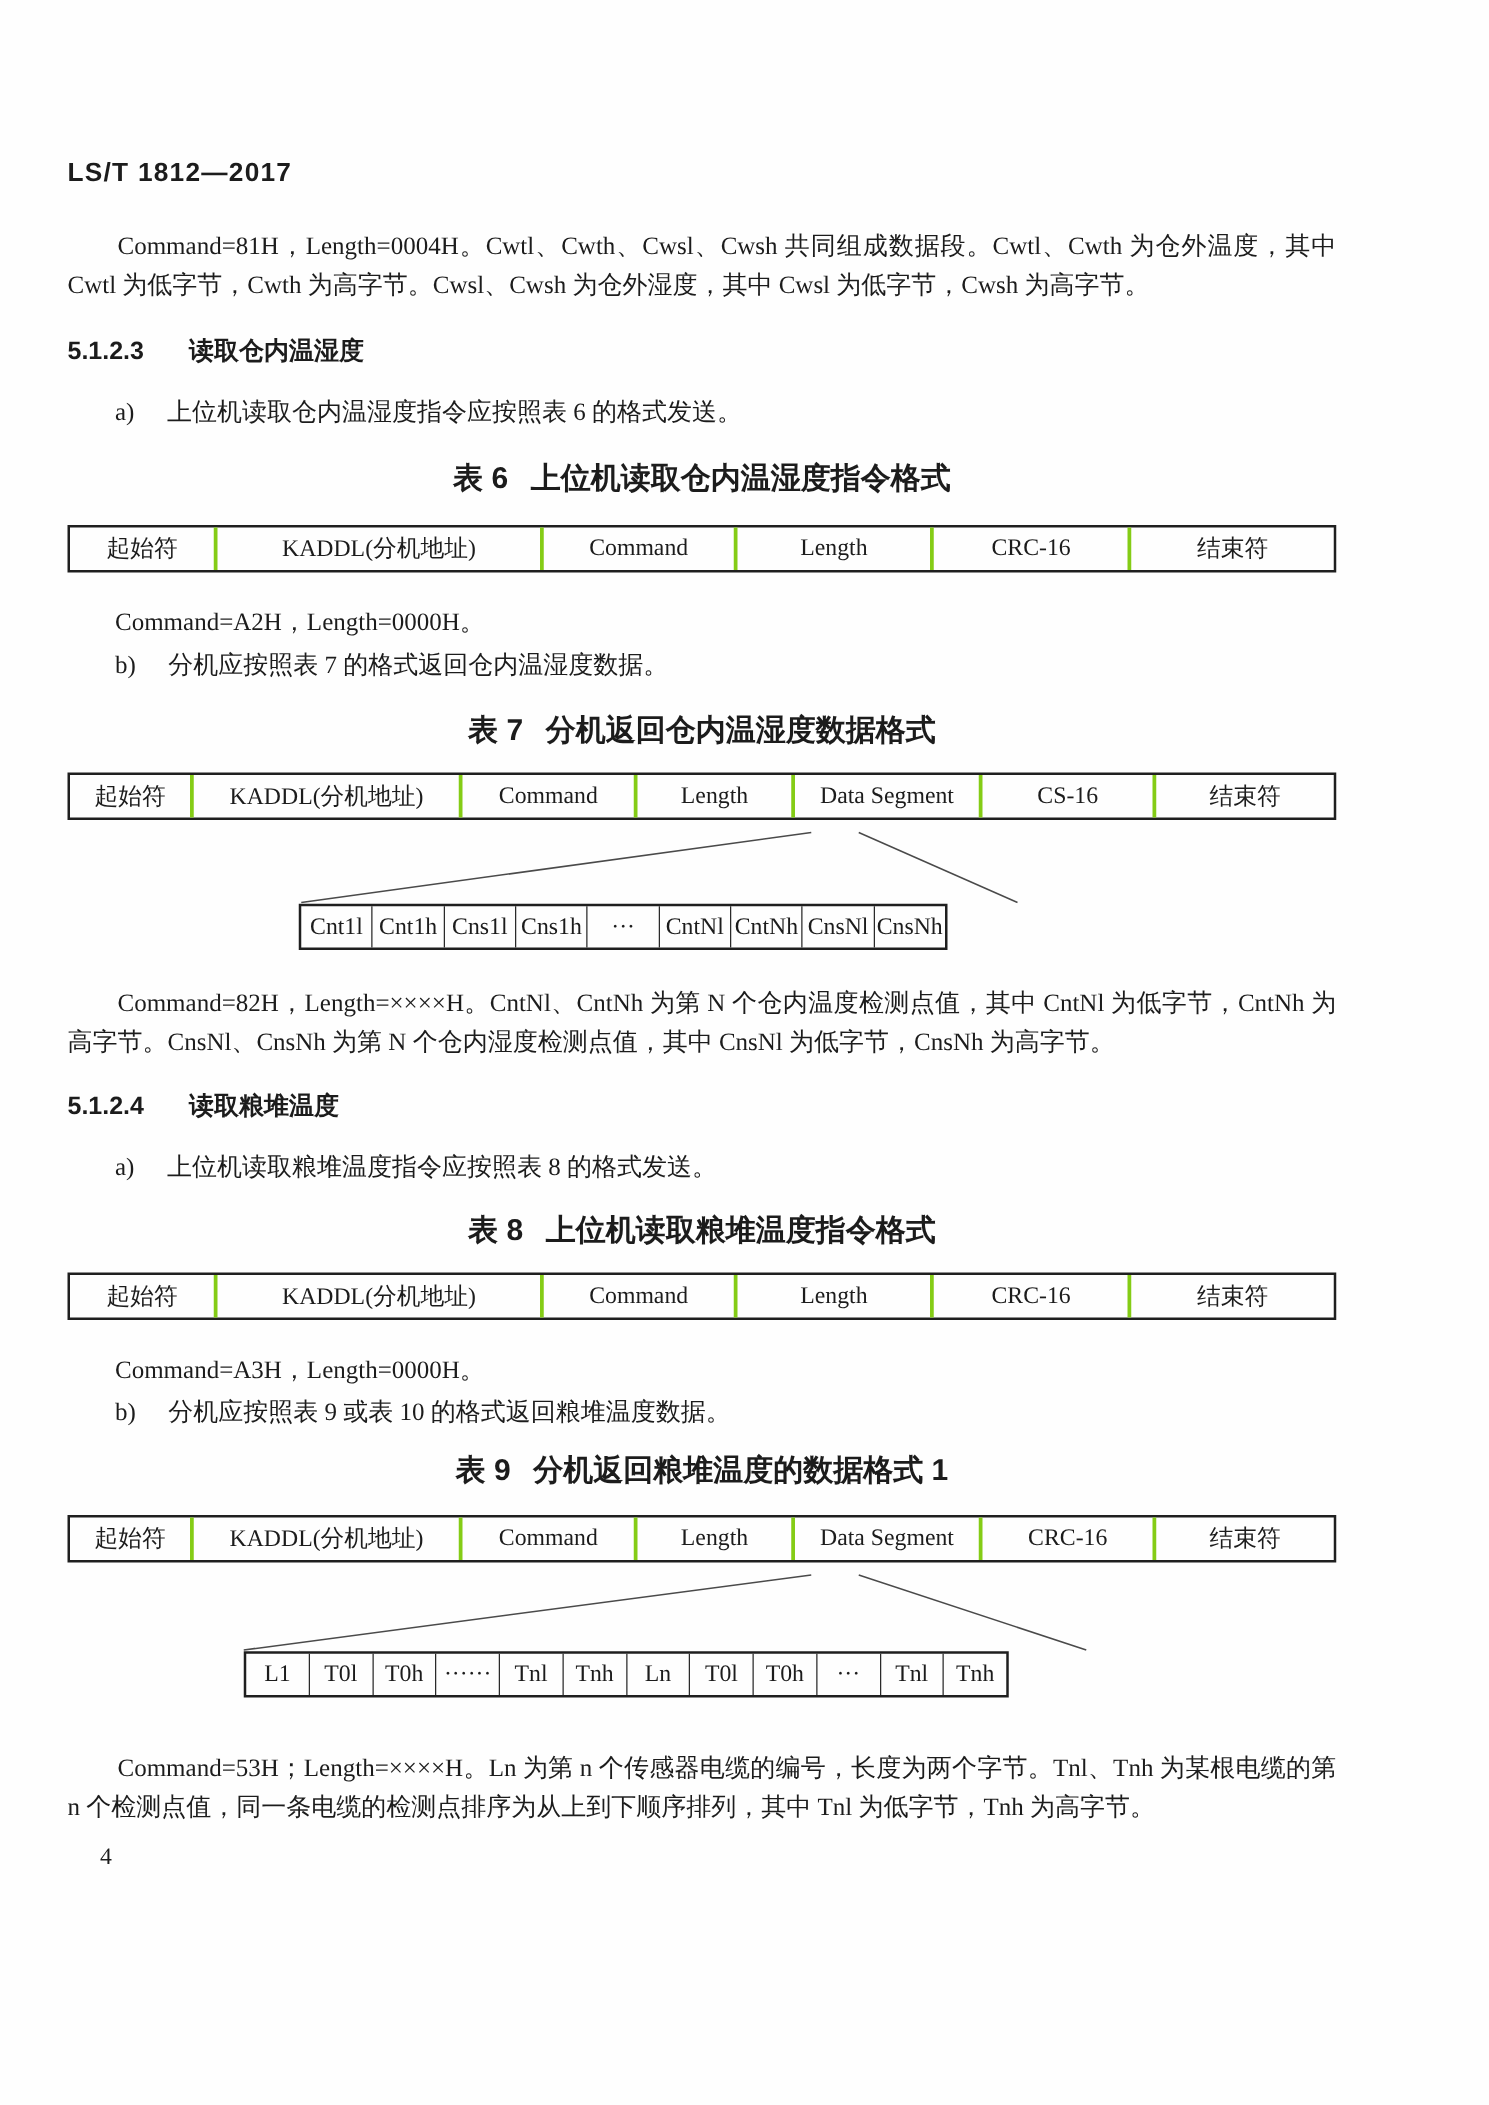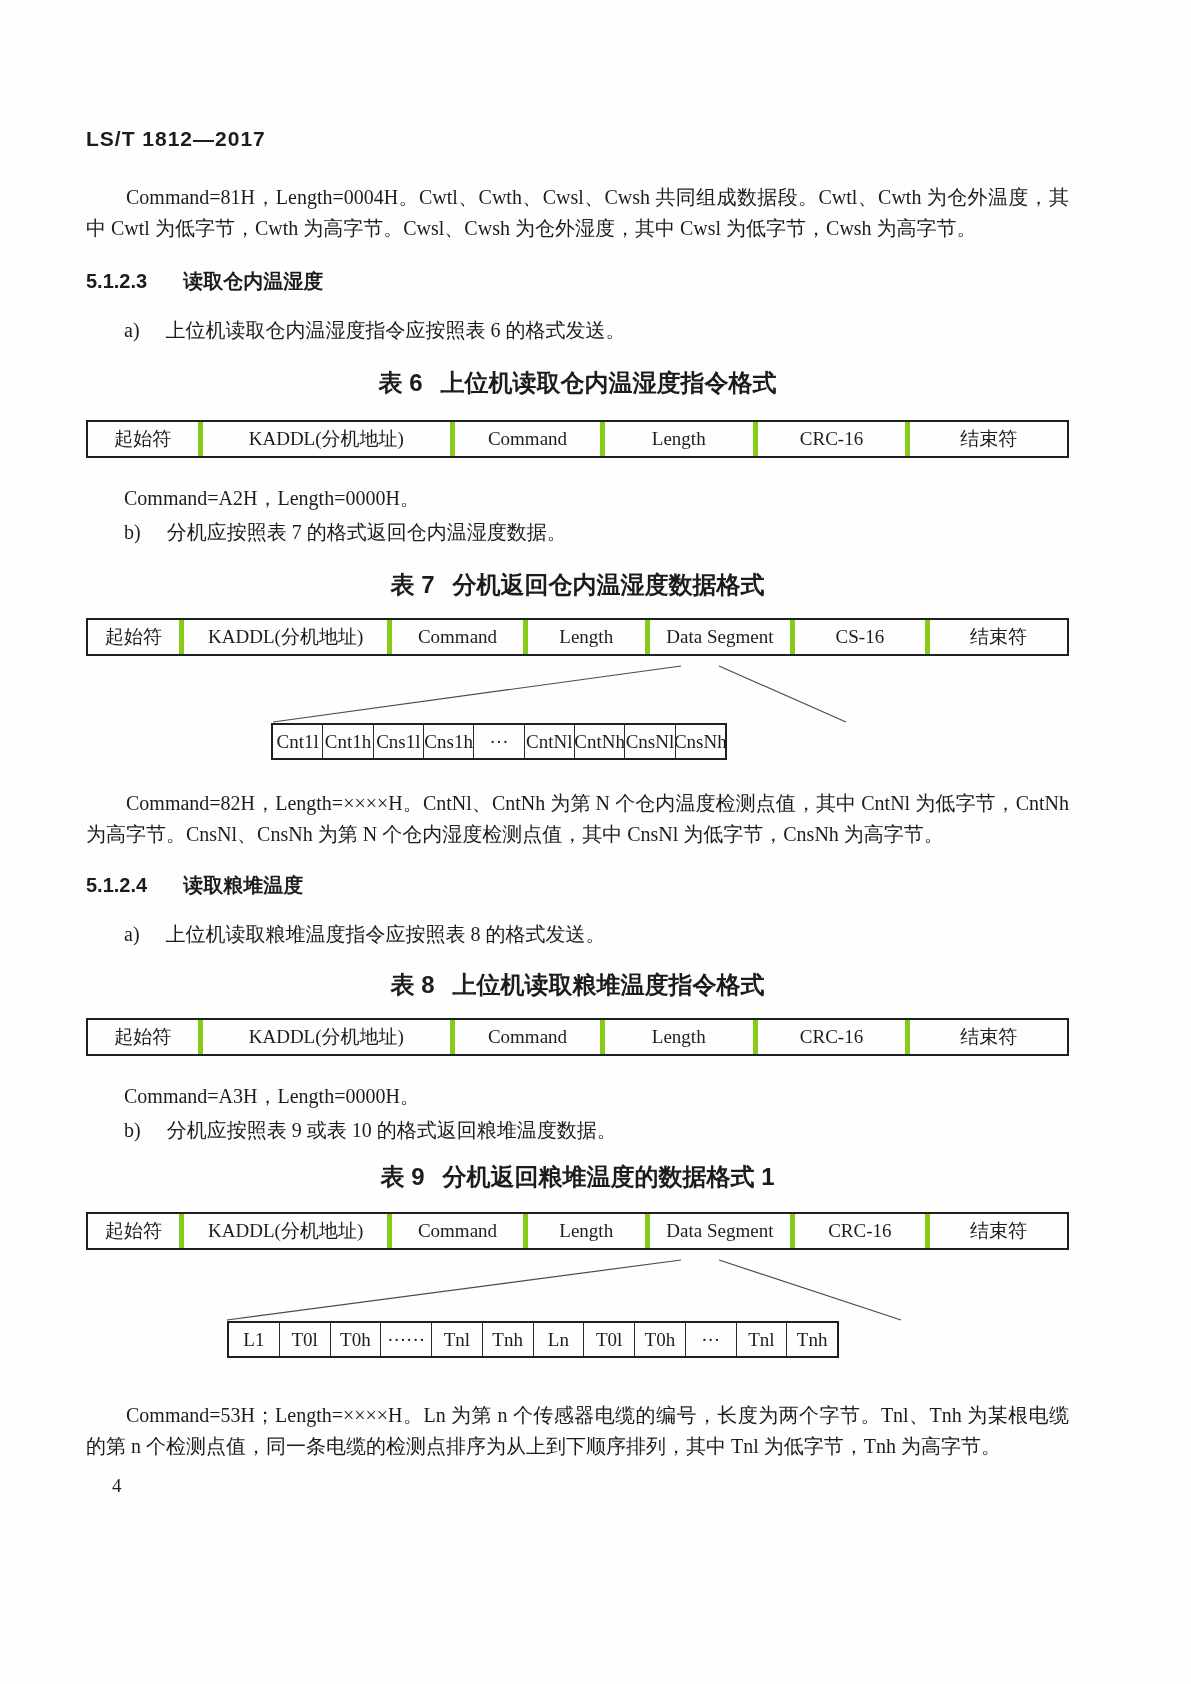--- a/index.html
+++ b/index.html
@@ -3,21 +3,21 @@
 <meta charset="utf-8">
 <style>
   html,body { margin:0; padding:0; background:#ffffff; }
   .page {
     position:relative;
     width:1191px; height:1684px;
     background:#fefefe;
     color:#1c1c1c;
     font-family:"Liberation Serif","DejaVu Serif",serif;
     box-sizing:border-box;
-    padding:126px 122px 0 86px;
+    padding:126px 122px 0 54px;
     overflow:hidden;
   }
   .doc-header {
     font-family:"Liberation Sans","DejaVu Sans",sans-serif;
     font-weight:bold; font-size:21px; letter-spacing:1px;
     height:26px; line-height:26px;
   }
   .para {
     font-size:20px; line-height:31px; text-align:justify;
     margin:0; text-indent:2em;
@@ -55,21 +55,21 @@
   .ptable {
     display:flex; height:38px;
     border:2px solid #1f1f1f; box-sizing:border-box;
     font-size:19px;
   }
   .ptable.m-top24 { margin-top:24px; }
   .ptable.m-top20 { margin-top:20px; }
   .ptable.m-top22 { margin-top:22px; }
   .ptable > div {
     display:flex; align-items:center; justify-content:center;
-    border-right:5px solid #84cc16; box-sizing:border-box;
+    border-right:3px solid #84cc16; box-sizing:border-box;
     white-space:nowrap; overflow:hidden;
   }
   .ptable > div:last-child { border-right:none; }
   .cols6 > div:nth-child(1){width:11.7%}
   .cols6 > div:nth-child(2){width:25.8%}
   .cols6 > div:nth-child(3){width:15.3%}
   .cols6 > div:nth-child(4){width:15.6%}
   .cols6 > div:nth-child(5){width:15.6%}
   .cols6 > div:nth-child(6){width:16.0%}
   .cols7 > div:nth-child(1){width:9.8%}
@@ -83,21 +83,21 @@
     display:flex; height:37px;
     border:2px solid #1f1f1f; box-sizing:border-box;
     font-size:19px;
   }
   .seg-table > div {
     flex:1; display:flex; align-items:center; justify-content:center;
     border-right:1px solid #2a2a2a; box-sizing:border-box;
     white-space:nowrap; overflow:hidden;
   }
   .seg-table > div:last-child { border-right:none; }
-  .seg7 { margin-left:185px; width:456px; }
+  .seg7 { margin-left:185px; width:519px; }
   .seg9 { margin-left:141px; width:612px; }
   .connector { display:block; }
   .connector line { stroke:#4a4a4a; stroke-width:1.2; }
   .page-num {
     margin-top:12px; padding-left:26px;
     font-size:19px; height:24px; line-height:24px;
   }
 </style>
 </head>
 <body>

